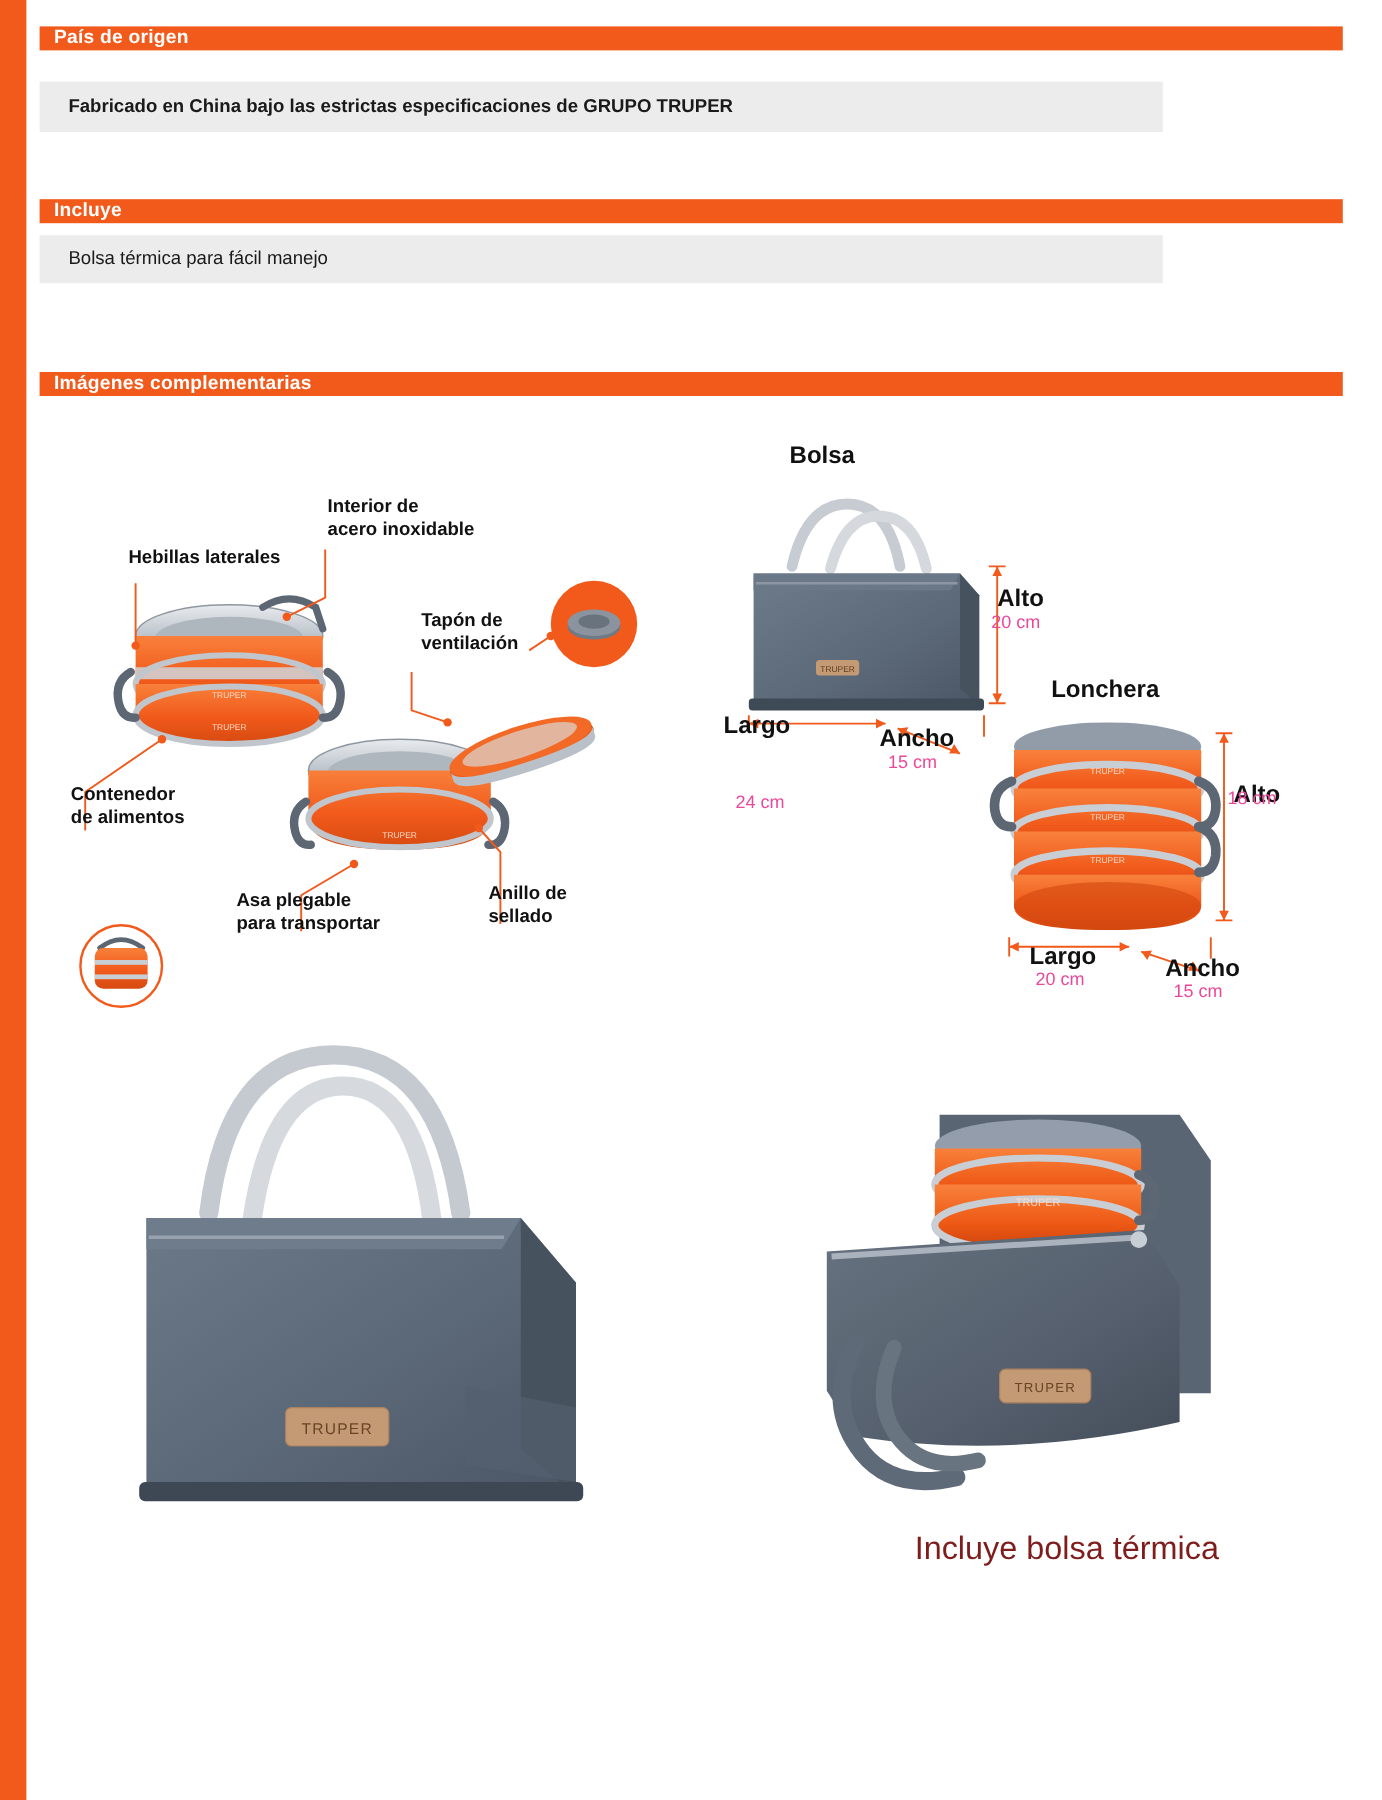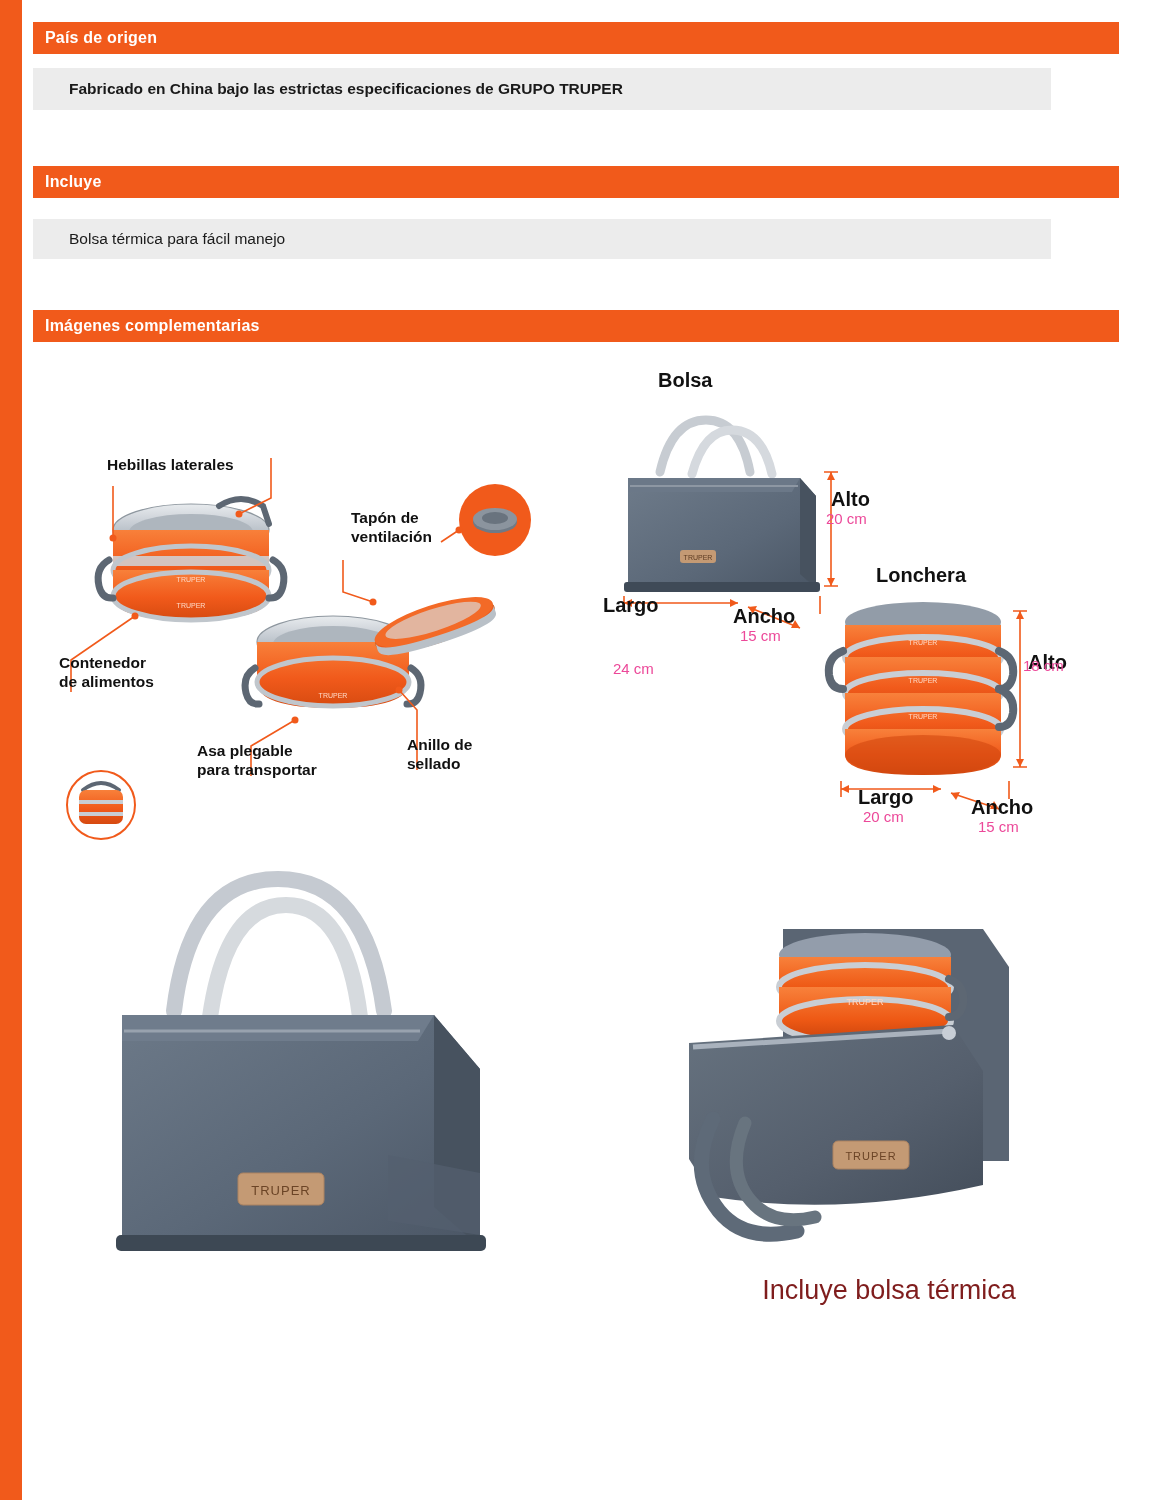--- a/index.html
+++ b/index.html
@@ -26,40 +26,40 @@
     left: 0;
     top: 0;
     width: 22px;
     height: 1500px;
     background: #f15a1b;
   }
   .section-header {
     position: absolute;
     left: 33px;
     width: 1086px;
-    height: 32px;
+    height: 20px;
     background: #f15a1b;
     color: #ffffff;
     font-size: 16px;
     font-weight: bold;
     display: flex;
     align-items: center;
     padding-left: 12px;
     box-sizing: border-box;
     letter-spacing: 0.2px;
   }
   .section-body {
     position: absolute;
     left: 33px;
-    width: 1018px;
+    width: 936px;
     background: #ececec;
     color: #1a1a1a;
     display: flex;
     align-items: center;
-    padding-left: 36px;
+    padding-left: 24px;
     box-sizing: border-box;
     font-size: 15.5px;
   }
   .body-bold { font-weight: bold; }
 
   
   .figure-area {
     position: absolute;
     left: 33px;
     top: 355px;
@@ -106,21 +106,21 @@
   <div class="section-header" style="top:22px;">
     <span>País de origen</span>
   </div>
   <div class="section-body body-bold" style="top:68px;height:42px;">
     <span>Fabricado en China bajo las estrictas especificaciones de GRUPO TRUPER</span>
   </div>
 
   <div class="section-header" style="top:166px;">
     <span>Incluye</span>
   </div>
-  <div class="section-body" style="top:219px;height:40px;align-items:center;">
+  <div class="section-body" style="top:196px;height:40px;align-items:center;">
     <span>Bolsa térmica para fácil manejo</span>
   </div>
 
   <div class="section-header" style="top:310px;">
     <span>Imágenes complementarias</span>
   </div>
 
   <div class="figure-area">
 
     <svg width="520" height="470" viewBox="0 0 520 470" style="position:absolute;left:10px;top:55px;">
@@ -204,20 +204,24 @@
         <path class="ln" d="M208 366 L208 336 L252 310"></path>
         <circle class="dot" cx="252" cy="310" r="3.5"></circle>
         <path class="ln" d="M374 360 L374 300 L356 280"></path>
         <circle class="dot" cx="356" cy="280" r="3.5"></circle>
       </g>
     </svg>
 
     <div class="cap" style="left:36px;top:82px;margin-left:38px;">
       <span>Hebillas laterales</span>
     </div>
+    <div class="cap" style="left:240px;top:40px;">
+      <span>Interior de
+acero inoxidable</span>
+    </div>
     <div class="cap" style="left:318px;top:135px;">
       <span>Tapón de
 ventilación</span>
     </div>
     <div class="cap" style="left:26px;top:280px;">
       <span>Contenedor
 de alimentos</span>
     </div>
     <div class="cap" style="left:164px;top:368px;">
       <span>Asa plegable

